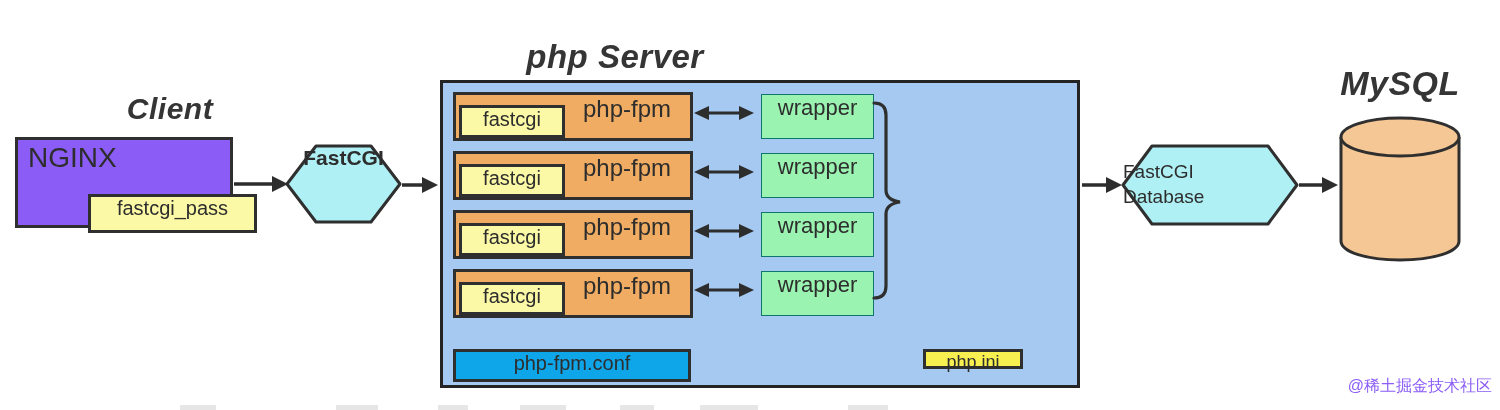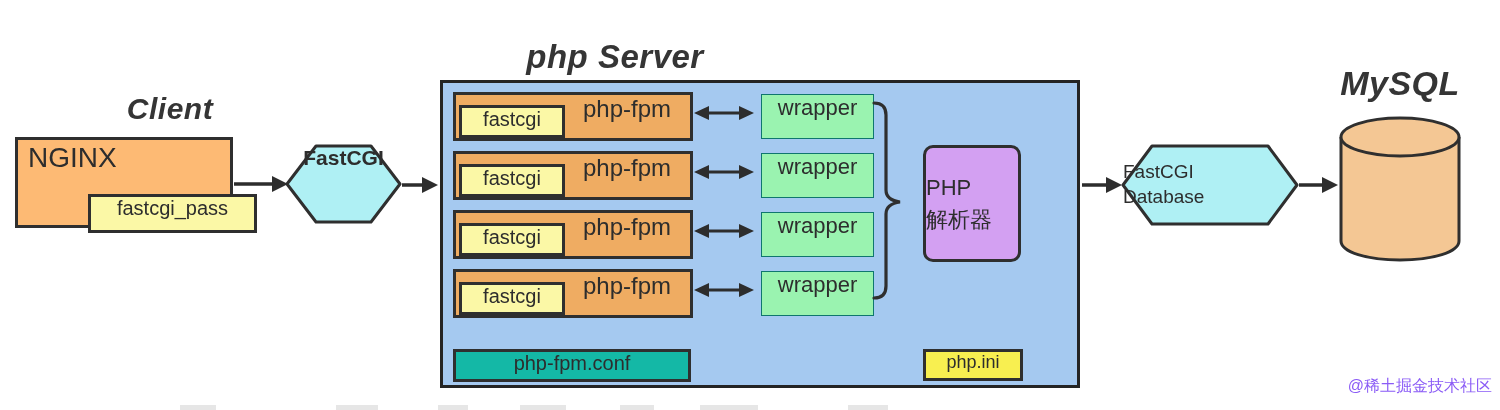--- a/index.html
+++ b/index.html
@@ -7,36 +7,36 @@
     position:relative;width:1500px;height:410px;background:#ffffff;
     font-family:"Liberation Sans",sans-serif;color:#2d2d2d;overflow:hidden;
   }
   .box{position:absolute;box-sizing:border-box;border:3px solid #2f2f2f;}
   .center{display:flex;align-items:flex-start;justify-content:center;}
   .title{
     position:absolute;font-style:italic;font-weight:600;color:#353535;
     text-align:center;letter-spacing:.5px;white-space:nowrap;
   }
   
-  .nginx{left:15px;top:137px;width:218px;height:91px;background:#fdba74;}
+  .nginx{left:15px;top:137px;width:218px;height:91px;background:#8b5cf6;}
   .nginx-label{position:absolute;left:10px;top:2px;font-size:28px;font-weight:500;}
   .fcgipass{left:88px;top:194px;width:169px;height:39px;background:#fbf8a6;font-size:20px;font-weight:500;}
   
   .hexlabel-fastcgi{position:absolute;left:287px;top:146px;width:113px;height:76px;font-size:21px;font-weight:600;}
   .hexlabel-access{position:absolute;left:1123px;top:146px;width:174px;height:78px;font-size:19px;font-weight:500;flex-direction:column;line-height:1.3;}
   
   .panel{left:440px;top:80px;width:640px;height:308px;background:#a5c9f0;border-color:#242424;}
   .row-orange{position:absolute;left:10px;width:240px;height:49px;background:#efac62;border:3px solid #2f2f2f;box-sizing:border-box;}
   .row-sub{position:absolute;left:3px;top:10px;width:106px;height:33px;background:#fbf8a6;border:3px solid #2f2f2f;box-sizing:border-box;font-size:20px;font-weight:500;}
   .row-proc{position:absolute;left:108px;top:0;right:0;bottom:0;font-size:24px;font-weight:400;}
   .wrapperbox{position:absolute;left:318px;width:113px;height:45px;background:#9af3b0;border:1px solid #0f766e;box-sizing:border-box;font-size:22px;font-weight:500;}
   .parser{position:absolute;left:480px;top:62px;width:98px;height:117px;background:#d3a0f2;border:3px solid #2f2f2f;box-sizing:border-box;border-radius:10px;
           flex-direction:column;font-size:22px;font-weight:500;line-height:1.45;}
-  .conf{position:absolute;left:10px;top:266px;width:238px;height:33px;background:#14b8a6;border:3px solid #2f2f2f;box-sizing:border-box;font-size:20px;font-weight:500;}
-  .ini{position:absolute;left:480px;top:266px;width:100px;height:32px;background:#f8ef50;border:3px solid #2f2f2f;box-sizing:border-box;font-size:18px;font-weight:500;}
+  .conf{position:absolute;left:10px;top:266px;width:238px;height:33px;background:#0ea5e9;border:3px solid #2f2f2f;box-sizing:border-box;font-size:20px;font-weight:500;}
+  .ini{position:absolute;left:480px;top:266px;width:100px;height:20px;background:#f8ef50;border:3px solid #2f2f2f;box-sizing:border-box;font-size:18px;font-weight:500;}
   
   .t-client{left:100px;top:92px;width:140px;font-size:30px;}
   .t-server{left:470px;top:38px;width:290px;font-size:33px;}
   .t-mysql{left:1330px;top:64px;width:140px;font-size:34px;}
   
   .watermark{position:absolute;left:1318px;top:376px;width:174px;text-align:right;font-size:16px;color:#8b5cf6;font-weight:400;}
   
   .bottom-dashes{position:absolute;top:405px;left:0;width:100%;height:5px;}
   .bottom-dashes span{position:absolute;top:0;height:5px;background:#e6e6e6;}
   svg.overlay{position:absolute;left:0;top:0;pointer-events:none;}
@@ -92,24 +92,20 @@
     <div class="row-orange" style="top:186px">
       <div class="row-sub center">
         <span>fastcgi</span>
       </div>
       <div class="row-proc center">php-fpm</div>
     </div>
     <div class="wrapperbox center" style="top:188px">
       <span>wrapper</span>
     </div>
 
-    <div class="parser center">
-      <span>PHP</span>
-      <span>解析器</span>
-    </div>
 
     <div class="conf center">
       <span>php-fpm.conf</span>
     </div>
     <div class="ini center">
       <span>php.ini</span>
     </div>
   </div>
 
   <svg class="overlay" width="1500" height="410" viewBox="0 0 1500 410">

